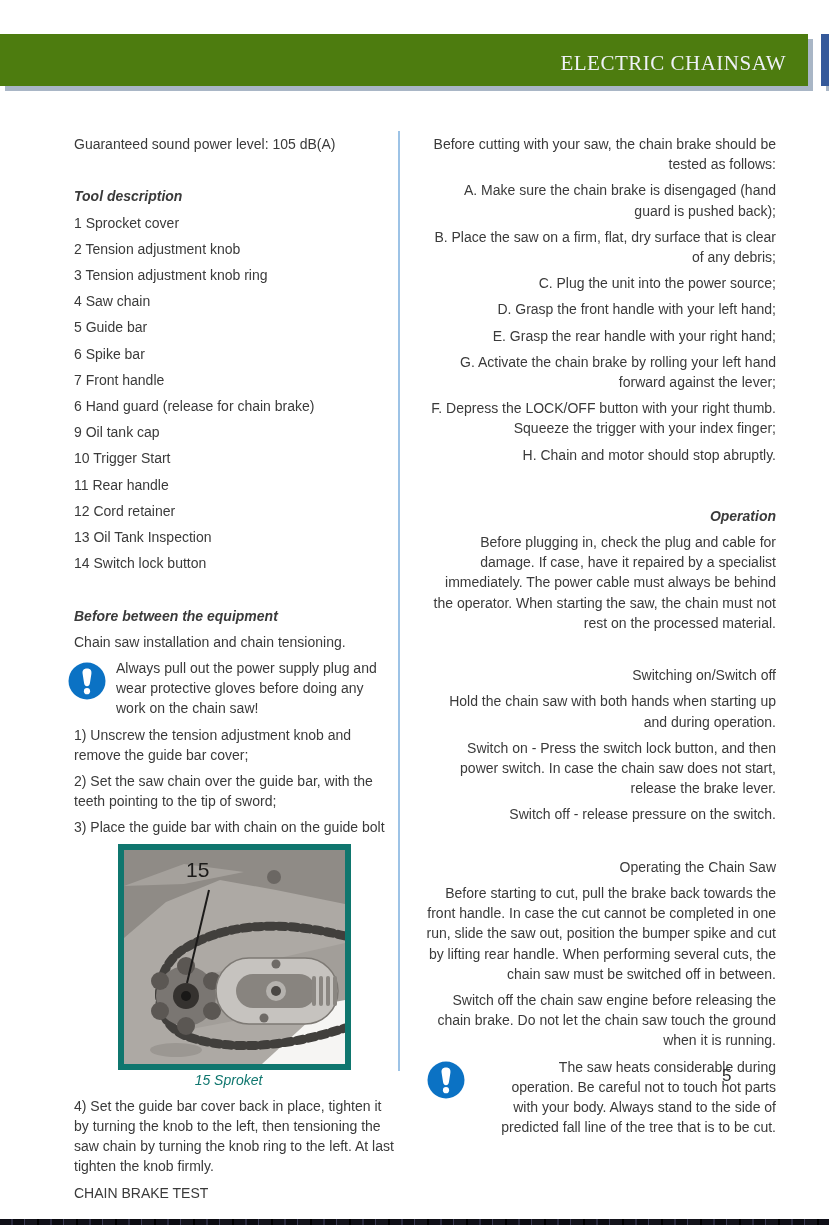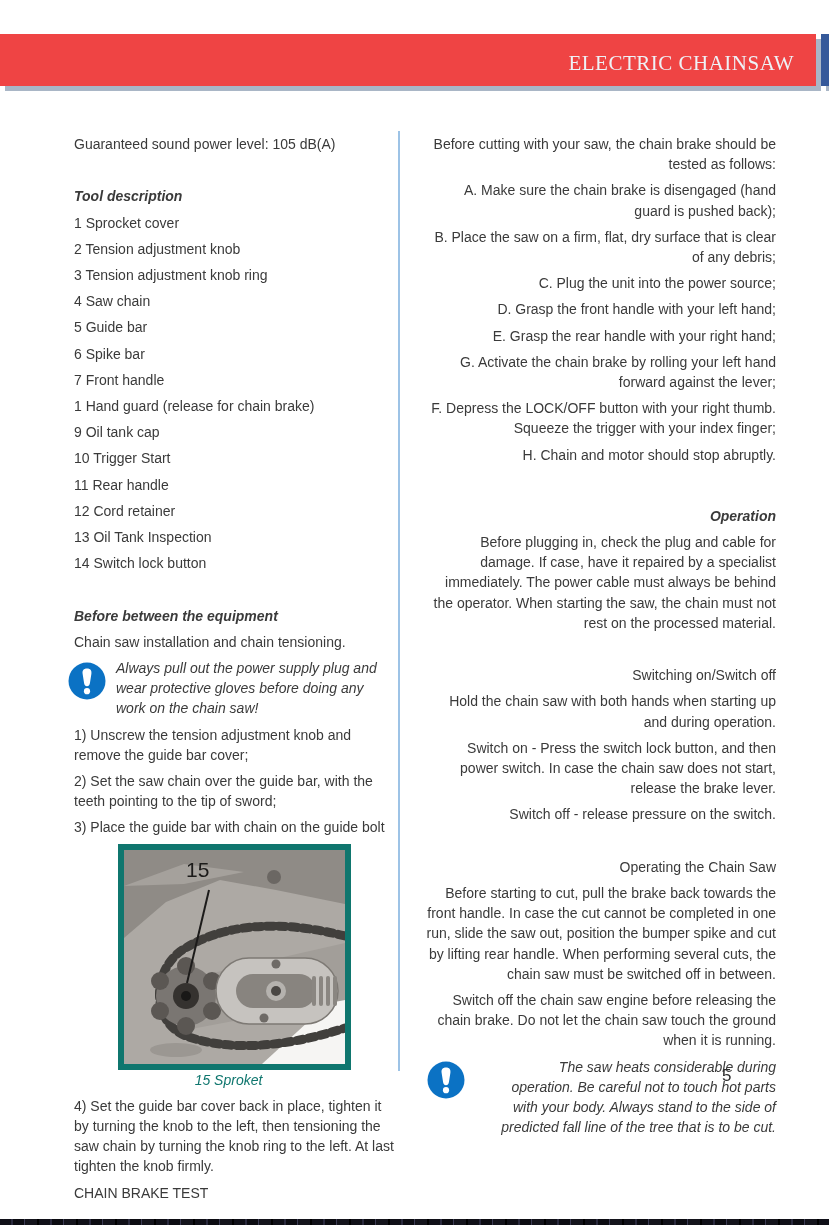--- a/index.html
+++ b/index.html
@@ -1,40 +1,40 @@
 <!DOCTYPE html>
 <html><head>
 <meta charset="utf-8">
 <style>
   html,body{margin:0;padding:0;background:#fff;}
   #page{position:relative;width:829px;height:1226px;background:#ffffff;overflow:hidden;
         font-family:"Liberation Sans",sans-serif;color:#3a3a3a;}
 
   
-  .header-bar{position:absolute;left:0;top:34px;width:808px;height:52px;background:#ef4444;
-              box-shadow:5px 5px 0 #a9b6c6;display:flex;align-items:center;justify-content:flex-end;padding-left:8px;}
+  .header-bar{position:absolute;left:0;top:34px;width:808px;height:52px;background:#4d7c0f;
+              box-shadow:5px 5px 0 #a9b6c6;display:flex;align-items:center;justify-content:flex-end;}
   .header-title{font-family:"Liberation Serif",serif;color:#eef1f6;font-size:21px;letter-spacing:.5px;
                 padding-right:22px;padding-top:6px;}
   .header-edge{position:absolute;left:821px;top:34px;width:10px;height:52px;background:#35599a;
                box-shadow:5px 5px 0 #a9b6c6;}
 
   
   .divider{position:absolute;left:398px;top:131px;width:2px;height:940px;background:#9dc3e6;}
 
   
   .col{position:absolute;top:128px;font-size:14px;line-height:20.2px;}
   .col p{margin:6px;}
   #left-col{left:68px;width:332px;}
   #right-col{left:420px;width:362px;text-align:right;}
   .sp20{height:20.2px;}
   .sp29{height:29px;}
   .hd{font-weight:bold;font-style:italic;}
 
   
-  .warn-wrap{overflow:visible;font-style:italic;}
+  .warn-wrap{overflow:visible;}
   .warn-icon{float:left;width:38px;height:40px;margin:3px 10px 0 0;}
   .warn-icon-wide{float:left;width:38px;height:40px;margin:3px 28px 0 7px;}
 
   
   .figure{position:relative;margin-left:50px;margin-top:0;width:221px;}
   .figure-frame{border:6px solid #0f766e;width:221px;height:214px;background:#ada9a4;position:relative;}
   .figure-label{position:absolute;left:62px;top:10px;font-size:21px;color:#1c1b1a;
                 font-family:"Liberation Sans",sans-serif;}
   .figure-caption{text-align:center;font-size:14px;line-height:20.2px;color:#0f766e;font-style:italic;}
 
@@ -63,21 +63,21 @@
     <p>Guaranteed sound power level: 105 dB(A)</p>
     <div class="sp20"></div>
     <p class="hd">Tool description</p>
     <p>1 Sprocket cover</p>
     <p>2 Tension adjustment knob</p>
     <p>3 Tension adjustment knob ring</p>
     <p>4 Saw chain</p>
     <p>5 Guide bar</p>
     <p>6 Spike bar</p>
     <p>7 Front handle</p>
-    <p>1 Hand guard (release for chain brake)</p>
+    <p>6 Hand guard (release for chain brake)</p>
     <p>9 Oil tank cap</p>
     <p>10 Trigger Start</p>
     <p>11 Rear handle</p>
     <p>12 Cord retainer</p>
     <p>13 Oil Tank Inspection</p>
     <p>14 Switch lock button</p>
     <div class="sp20"></div>
     <p class="hd">Before between the equipment</p>
     <p>Chain saw installation and chain tensioning.</p>
     <div class="warn-wrap">

